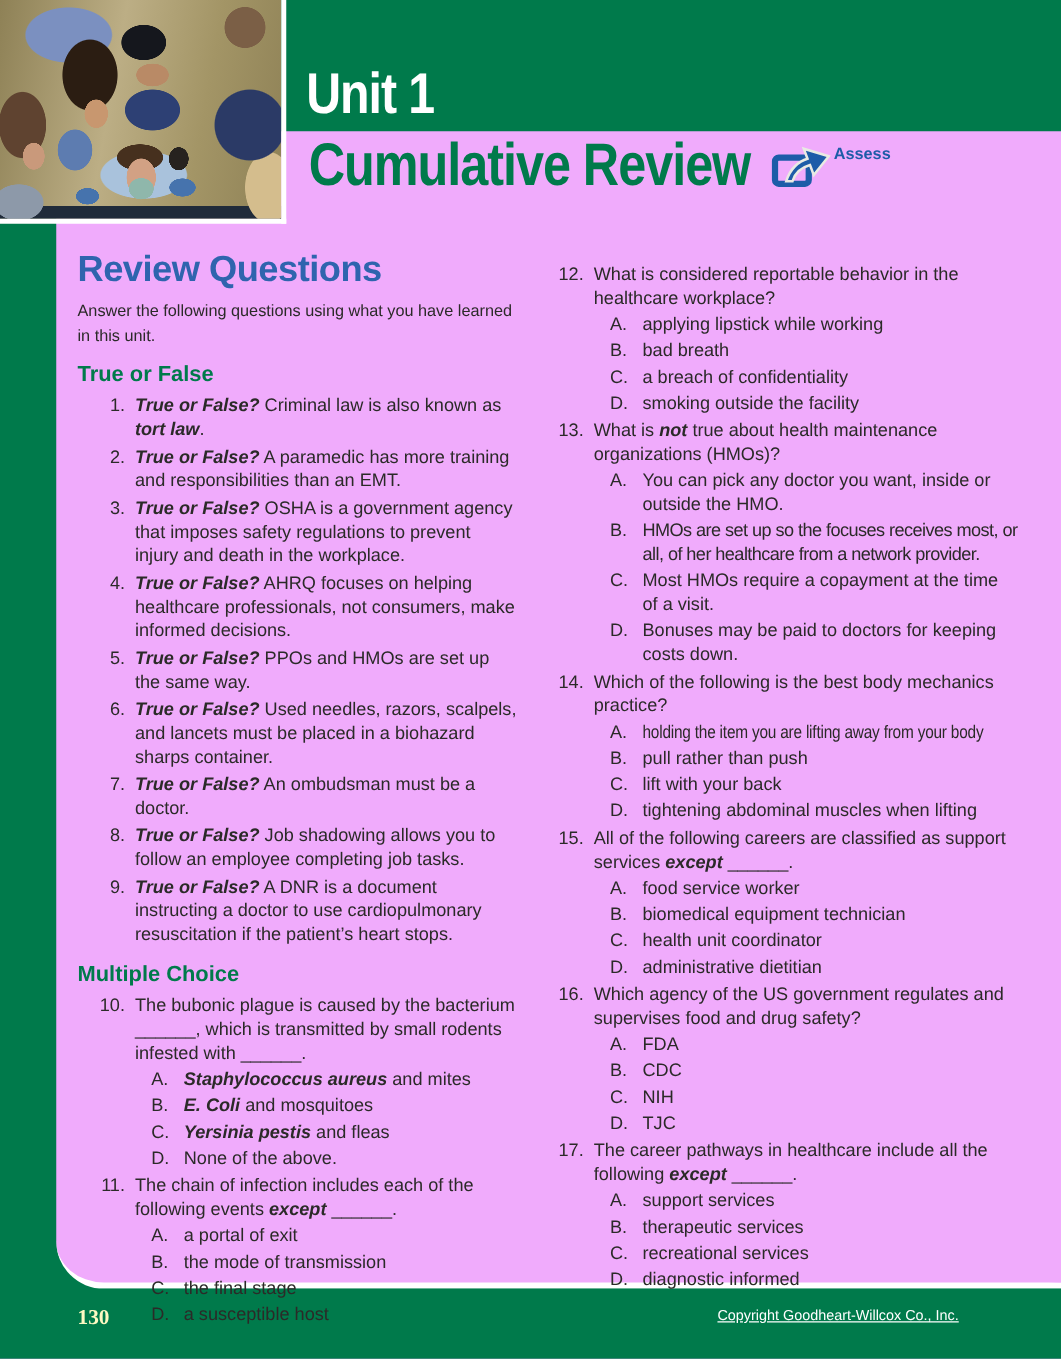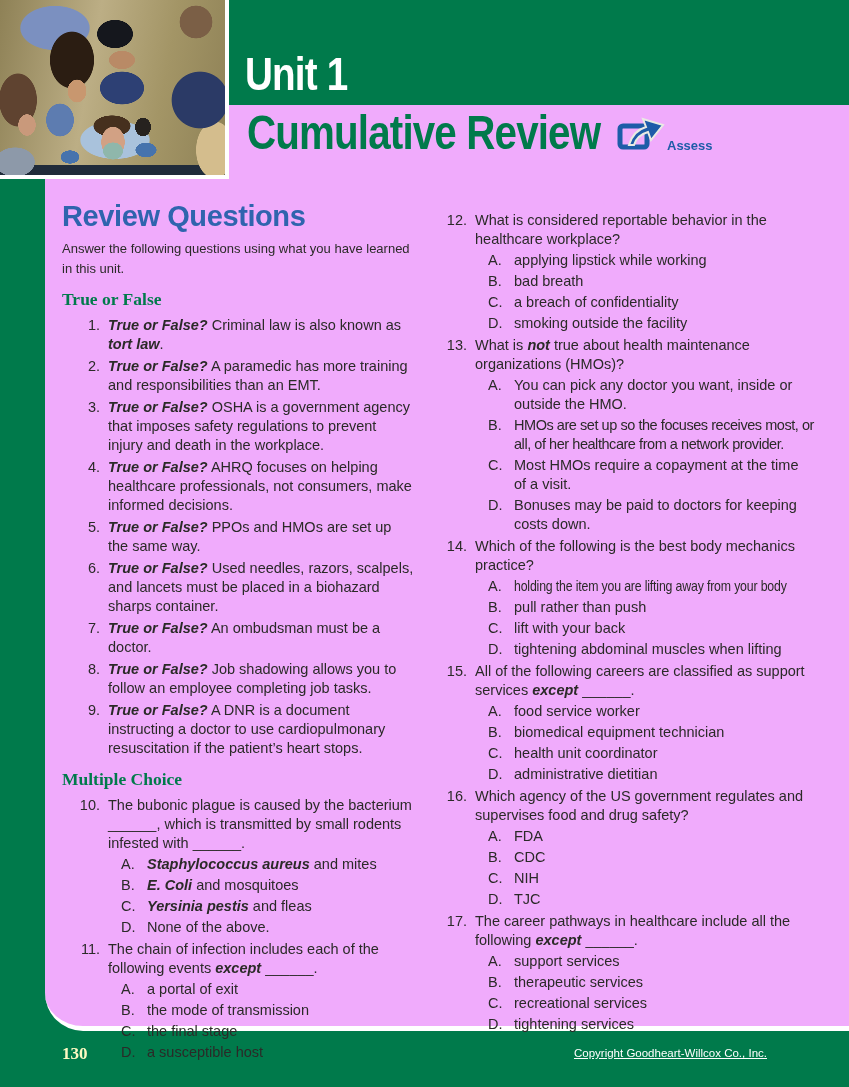--- a/index.html
+++ b/index.html
@@ -23,21 +23,21 @@
     border-bottom:5px solid #ffffff;
     border-bottom-left-radius:38px;
     box-sizing:border-box;
   }
   .page-title{
     position:absolute;left:202px;top:0px;margin:0;
     font-size:48px;font-weight:bold;color:#007a4b;letter-spacing:-1px;
     transform:scaleX(0.84);transform-origin:left center;white-space:nowrap;
   }
   .assess{
-    position:absolute;left:572px;top:10px;display:flex;align-items:flex-end;
+    position:absolute;left:572px;top:10px;display:flex;align-items:flex-start;
     text-decoration:none;cursor:pointer;
   }
   .assess-label{
     font-size:13px;font-weight:bold;color:#1d5ca8;margin-left:2px;margin-bottom:3px;
   }
   .photo{
     position:absolute;left:0;top:0;width:225px;height:175px;
     border-right:4px solid #ffffff;border-bottom:4px solid #ffffff;
     background:
       radial-gradient(ellipse 14px 12px at 113px 151px,#8fb7ab 0 70%,rgba(0,0,0,0) 72%),
@@ -67,21 +67,21 @@
   .cols{position:absolute;left:17px;top:94px;display:flex;}
   .col-left{width:352px;margin-right:15px;}
   .col-right{width:385px;padding-top:9px;}
   .rq-title{
     margin:0;font-size:29px;line-height:34px;font-weight:bold;color:#2f64ae;letter-spacing:-0.4px;
   }
   .intro{
     margin:6px 0 0 0;font-size:13px;line-height:19.5px;color:#2b2a28;
   }
   .group-heading{
-    margin:11px 0 7px 0;font-size:17.5px;line-height:20px;font-weight:bold;color:#007a4b;font-family:Liberation Serif, serif;
+    margin:11px 0 7px 0;font-size:17.5px;line-height:20px;font-weight:bold;color:#007a4b;
   }
   .q{display:flex;margin-top:3px;font-size:14.5px;line-height:19px;}
   .qnum{width:38px;flex:none;text-align:right;margin-right:8px;}
   .qbody{flex:1;min-width:0;}
   .opt{display:flex;margin-top:2px;padding-left:13px;}
   .optletter{width:19px;flex:none;margin-right:7px;}
   .opttext{flex:1;min-width:0;}
   .it{font-style:italic;font-weight:bold;}
   .cond1{letter-spacing:-0.45px;}
   .cond2{display:inline-block;transform:scaleX(0.85);transform-origin:left center;white-space:nowrap;letter-spacing:-0.2px;}
@@ -344,21 +344,21 @@
               <div class="opt">
                 <span class="optletter">B.</span>
                 <span class="opttext"><span>therapeutic services</span></span>
               </div>
               <div class="opt">
                 <span class="optletter">C.</span>
                 <span class="opttext"><span>recreational services</span></span>
               </div>
               <div class="opt">
                 <span class="optletter">D.</span>
-                <span class="opttext"><span>tightening services</span></span>
+                <span class="opttext"><span>diagnostic informed</span></span>
               </div>
             </div>
           </div>
         </div>
     </div>
   </div>
 </div>
 
 <div class="photo"></div>
 

